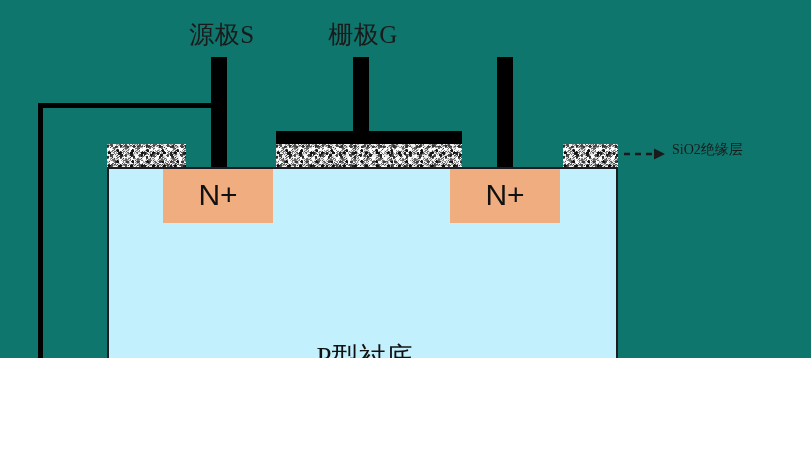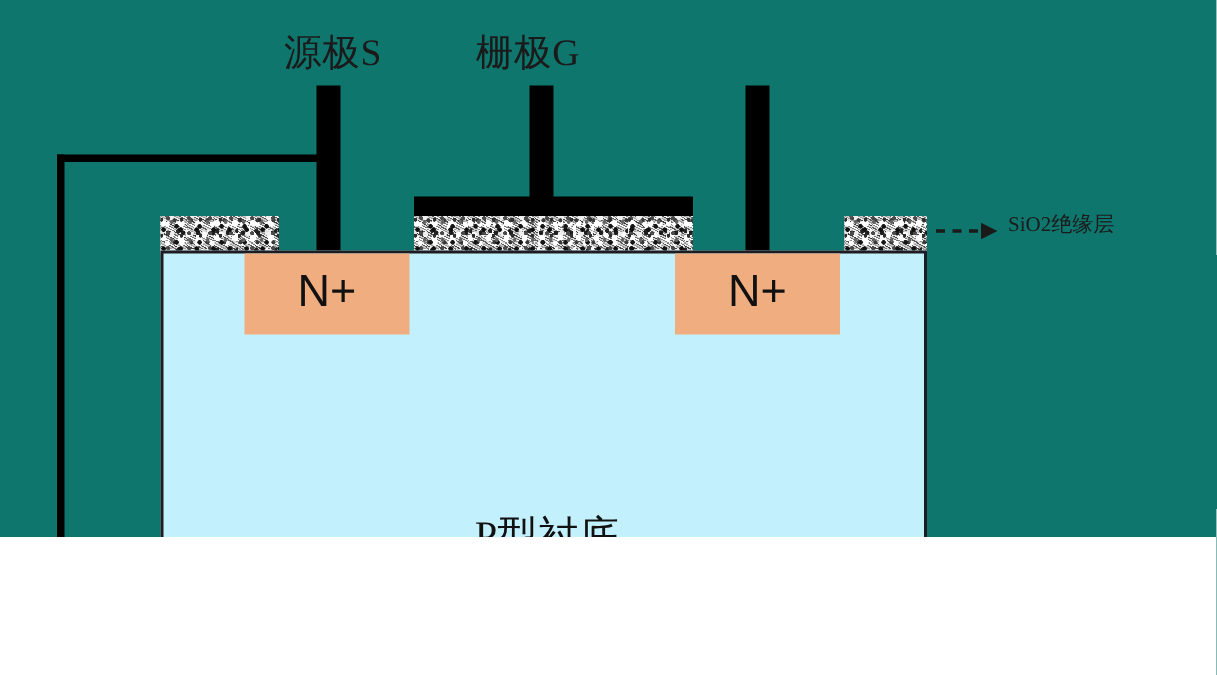--- a/index.html
+++ b/index.html
@@ -147,21 +147,21 @@
     background: #e6e6e6;
   }
 </style>
 </head>
 <body>
 
 <div id="canvas">
 
   <div class="term-label" style="left:172px; top:18px; width:100px;">源极S</div>
 
-  <div class="term-label" style="left:302px; top:18px; width:100px;">栅极G</div>
+  <div class="term-label" style="left:313px; top:18px; width:100px;">栅极G</div>
 
 
   <div class="wire" style="left:38px; top:103px; width:180px; height:5px;"></div>
 
   <div class="wire" style="left:38px; top:103px; width:5px; height:322px;"></div>
 
   <div class="wire" style="left:38px; top:420px; width:330px; height:5px;"></div>
 
   <div class="wire" style="left:363px; top:398px; width:10px; height:27px;"></div>
 

